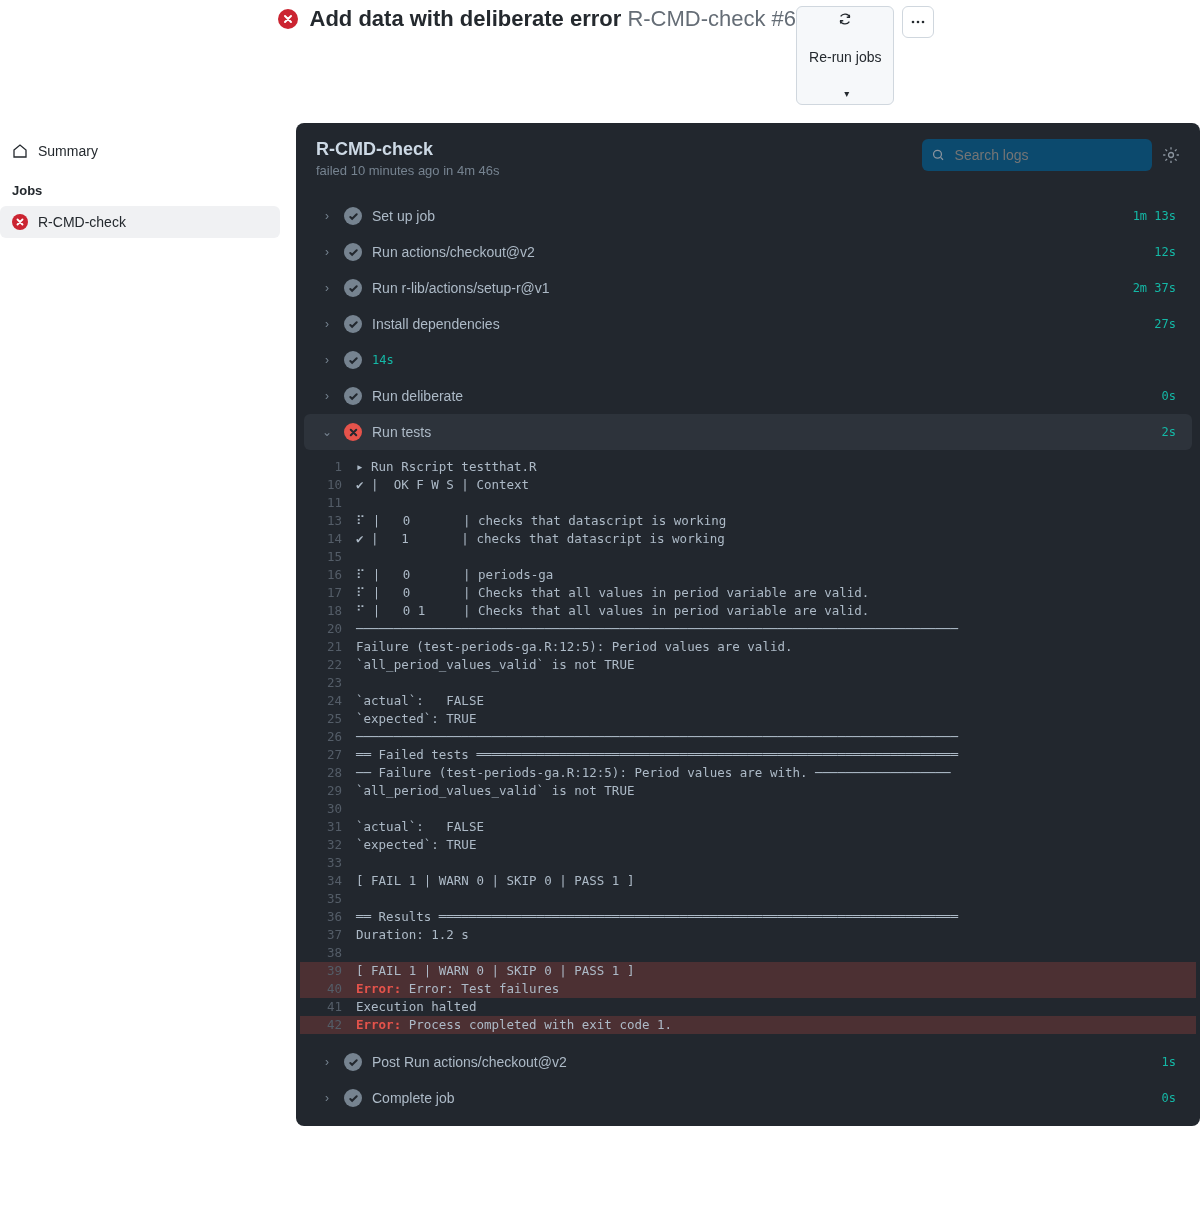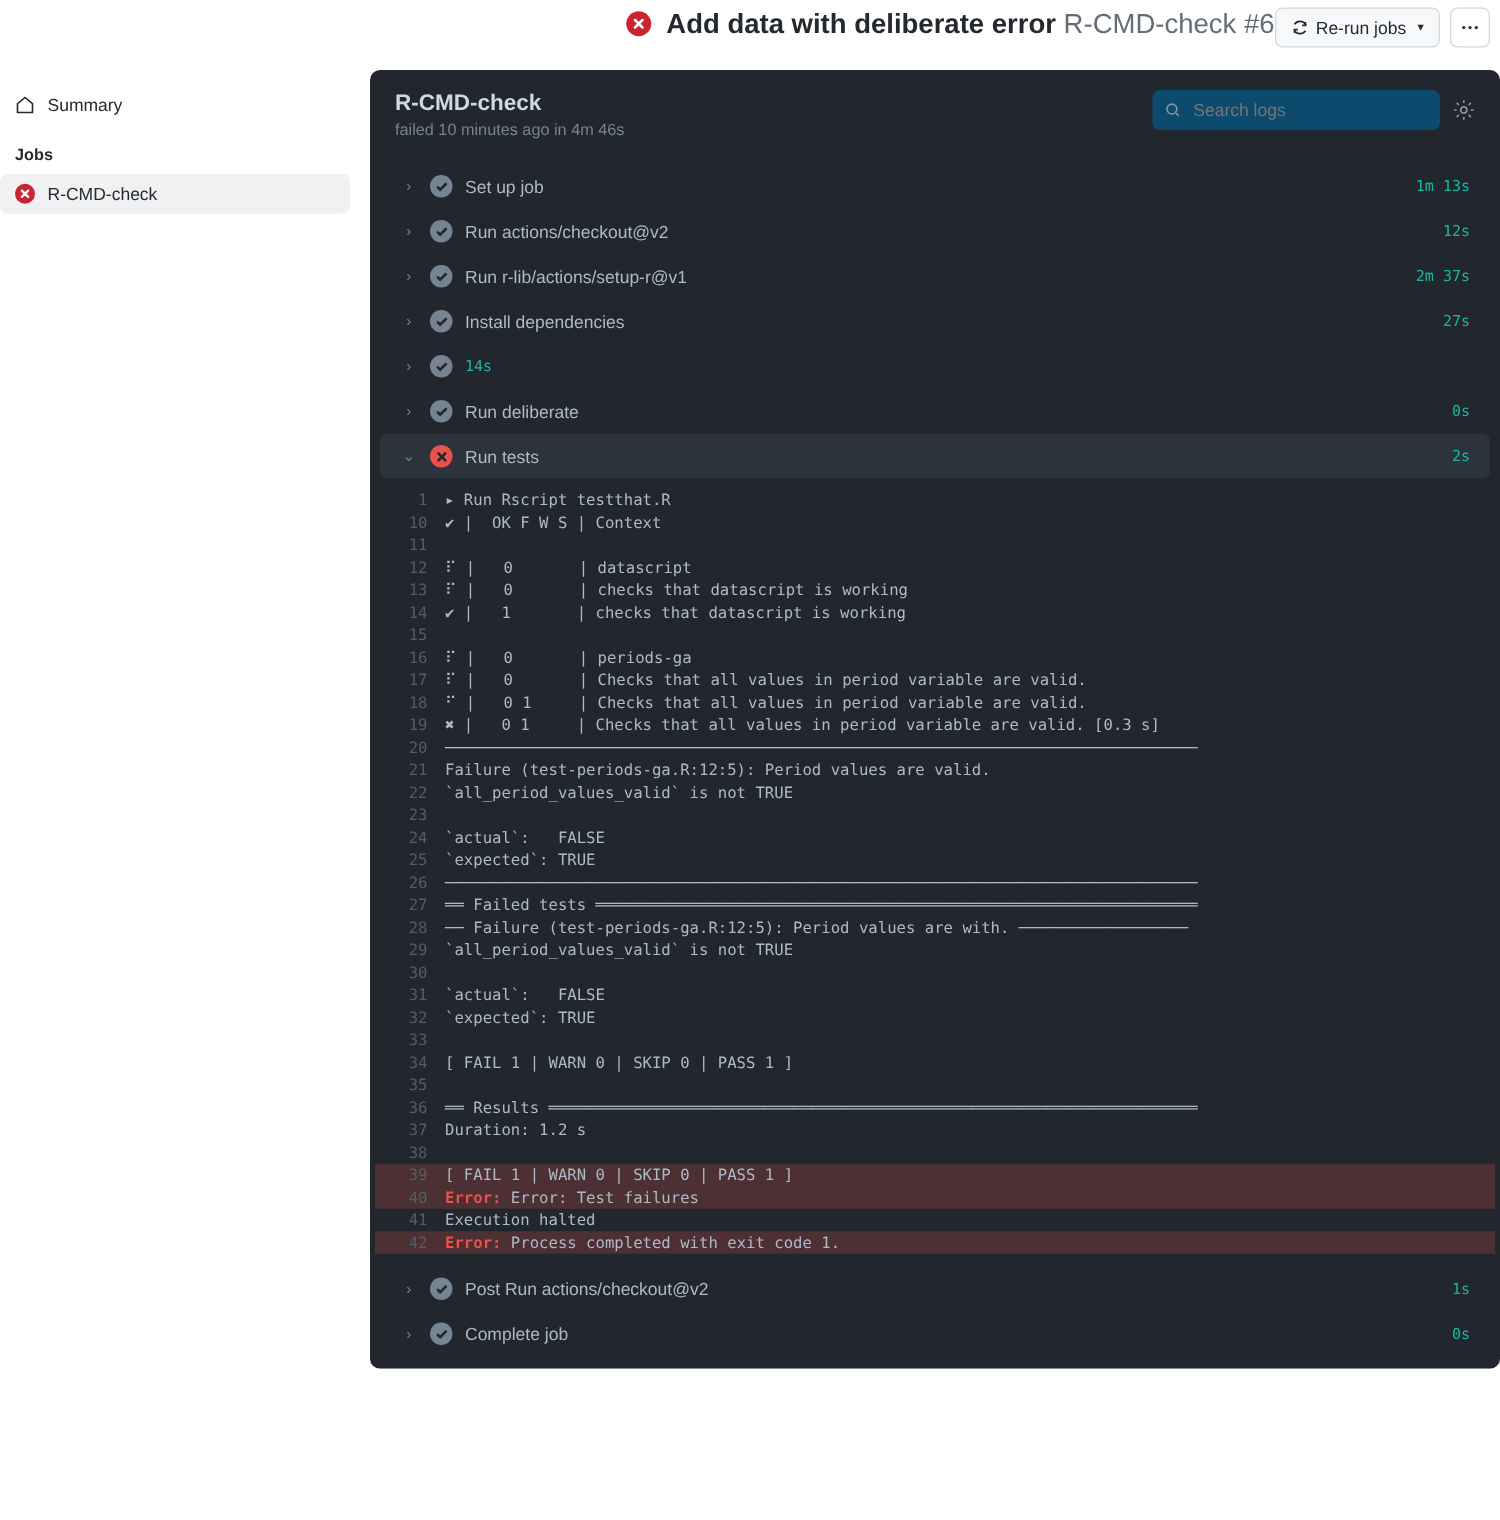--- a/index.html
+++ b/index.html
@@ -22,21 +22,21 @@
     body {
       margin: 0;
       font-family: -apple-system, BlinkMacSystemFont, "Segoe UI", Helvetica, Arial, sans-serif;
       color: var(--ink);
       background: #fff;
     }
     
     .page-header {
       display: flex;
       align-items: flex-start;
-      justify-content: flex-end;
+      justify-content: center;
       padding: 6px 8px 18px 8px;
       margin-left: 12px;
     }
     .ph-left {
       display: flex;
       align-items: center;
       gap: 12px;
     }
     .status-icon {
       width: 20px;
@@ -68,23 +68,24 @@
     }
     .btn {
       border: 1px solid var(--border);
       background: #f6f8fa;
       border-radius: 6px;
       padding: 5px 12px;
       font-size: 14px;
       font-weight: 500;
       display: inline-flex;
       align-items: center;
-      gap: 6px;
+      gap: 23px;
       cursor: pointer;
       color: var(--ink);
+      flex-direction: column;
     }
     .btn .caret {
       font-size: 10px;
       margin-left: 3px;
     }
     .btn-icon {
       border: 1px solid var(--border);
       background: #fff;
       border-radius: 6px;
       width: 32px;
@@ -399,24 +400,20 @@
           </div>
           <div class="log-line">
             <span class="ln">10</span>
             <span class="lg">✔ |  OK F W S | Context</span>
           </div>
           <div class="log-line">
             <span class="ln">11</span>
             <span class="lg"></span>
           </div>
           <div class="log-line">
-            <span class="ln">12</span>
-            <span class="lg">⠏ |   0       | datascript</span>
-          </div>
-          <div class="log-line">
             <span class="ln">13</span>
             <span class="lg">⠏ |   0       | checks that datascript is working</span>
           </div>
           <div class="log-line">
             <span class="ln">14</span>
             <span class="lg">✔ |   1       | checks that datascript is working</span>
           </div>
           <div class="log-line">
             <span class="ln">15</span>
             <span class="lg"></span>
@@ -425,24 +422,20 @@
             <span class="ln">16</span>
             <span class="lg">⠏ |   0       | periods-ga</span>
           </div>
           <div class="log-line">
             <span class="ln">17</span>
             <span class="lg">⠏ |   0       | Checks that all values in period variable are valid.</span>
           </div>
           <div class="log-line">
             <span class="ln">18</span>
             <span class="lg">⠋ |   0 1     | Checks that all values in period variable are valid.</span>
-          </div>
-          <div class="log-line">
-            <span class="ln">19</span>
-            <span class="lg">✖ |   0 1     | Checks that all values in period variable are valid. [0.3 s]</span>
           </div>
           <div class="log-line">
             <span class="ln">20</span>
             <span class="lg">────────────────────────────────────────────────────────────────────────────────</span>
           </div>
           <div class="log-line">
             <span class="ln">21</span>
             <span class="lg">Failure (test-periods-ga.R:12:5): Period values are valid.</span>
           </div>
           <div class="log-line">

